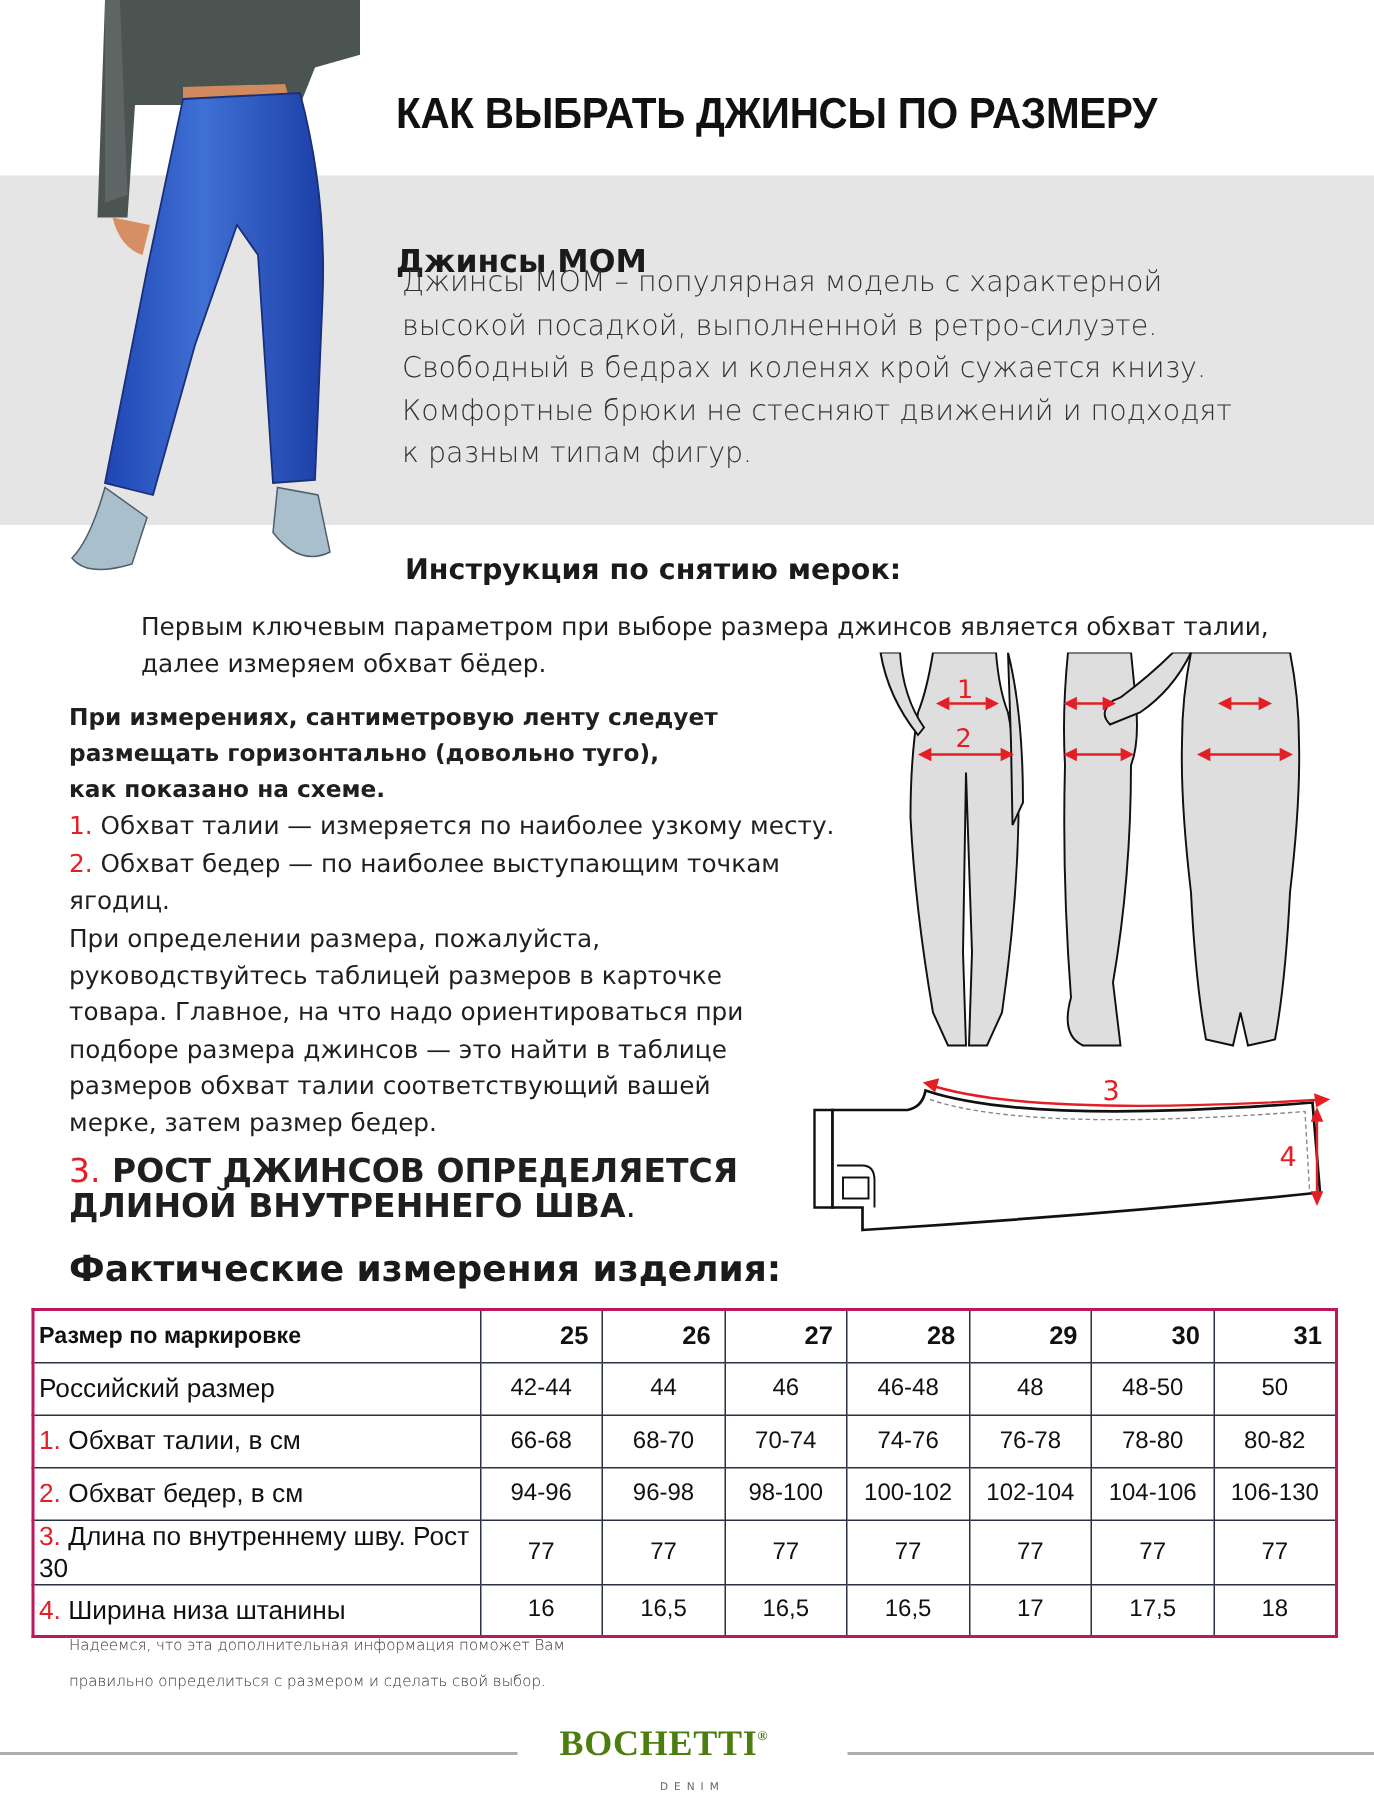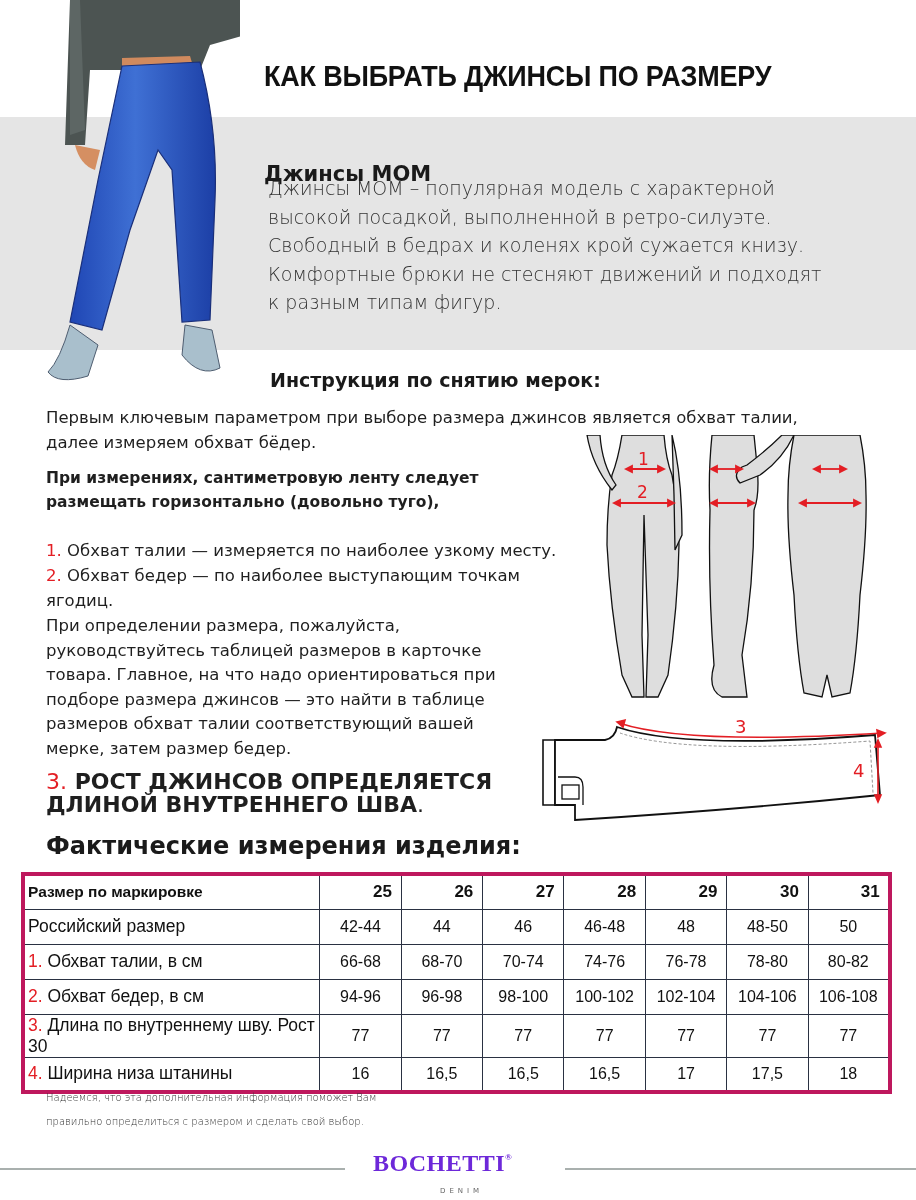--- a/index.html
+++ b/index.html
@@ -26,32 +26,32 @@
   .para.bold { font-weight: 700; font-size: 15.5px; line-height: 24px; }
   .num-red { color: #e31e24; }
   .caps { font-weight: 700; font-size: 22px; line-height: 23px; }
 
   .bodies { position: absolute; left: 582px; top: 435px; width: 334px; height: 265px; }
   .jeans { position: absolute; left: 535px; top: 705px; width: 360px; height: 125px; }
 
   .table-title { position: absolute; left: 46px; top: 832px; font-size: 24px; font-weight: 700; color: #1a1a1a; white-space: nowrap; }
 
   table.sizes { position: absolute; left: 21px; top: 872px; width: 871px; border-collapse: collapse;
-    font-family: "Liberation Sans", sans-serif; border: 4px solid #be185d; }
+    font-family: "Liberation Sans", sans-serif; border: 2px solid #be185d; }
   table.sizes td { border: 1px solid #2a3142; height: 35px; font-size: 16px; text-align: center; color: #111; }
   table.sizes td.label { text-align: left; padding-left: 3px; font-size: 17.5px; width: 367px; }
   table.sizes tr.head td { font-weight: 700; font-size: 17px; }
   table.sizes tr.head td.label { font-size: 15.5px; }
   table.sizes td.c { width: 88px; padding-left: 44px; }
 
   .footnote { position: absolute; left: 46px; top: 1086px; font-size: 10px; line-height: 24px; color: #333; font-weight: 300; white-space: nowrap; }
 
   .brand-line { position: absolute; top: 1168px; height: 2px; background: #a9b0ae; }
   .brand { position: absolute; left: 373px; top: 1150px; font-family: "Liberation Serif", serif; font-size: 24px;
-    font-weight: 700; color: #6d28d9; letter-spacing: 0.5px; }
+    font-weight: 700; color: #4d7c0f; letter-spacing: 0.5px; }
   .brand sup { font-size: 9px; vertical-align: top; position: relative; top: 2px; }
   .brand-sub { position: absolute; left: 440px; top: 1187px; font-size: 7px; color: #666; letter-spacing: 4px; }
 </style>
 </head>
 <body>
 
 <div class="gray-band"></div>
 
 <svg class="figure" viewBox="0 0 200 400">
   <defs>
@@ -76,28 +76,29 @@
 <div class="model-desc">
   <div>Джинсы МОМ – популярная модель с характерной</div>
   <div>высокой посадкой, выполненной в ретро-силуэте.</div>
   <div>Свободный в бедрах и коленях крой сужается книзу.</div>
   <div>Комфортные брюки не стесняют движений и подходят</div>
   <div>к разным типам фигур.</div>
 </div>
 
 <div class="instr-title">Инструкция по снятию мерок:</div>
 
-<div class="para" style="top:406px;">
+<div class="para" style="top:406px;margin-left:48px;">
   <div>Первым ключевым параметром при выборе размера джинсов является обхват талии,</div>
   <div>далее измеряем обхват бёдер.</div>
 </div>
 
 <div class="para bold" style="top:466px;">
   <div>При измерениях, сантиметровую ленту следует</div>
   <div>размещать горизонтально (довольно туго),</div>
+  <div>как показано на схеме.</div>
 </div>
 
 <div class="para" style="top:539px;">
   <span class="num-red">1.</span><span> Обхват талии — измеряется по наиболее узкому месту.</span>
 </div>
 <div class="para" style="top:564px;">
   <div><span class="num-red">2.</span><span> Обхват бедер — по наиболее выступающим точкам</span></div>
   <div>ягодиц.</div>
 </div>
 
@@ -201,21 +202,21 @@
     <td>80-82</td>
   </tr>
   <tr>
     <td class="label"><span class="num-red">2.</span><span> Обхват бедер, в см</span></td>
     <td>94-96</td>
     <td>96-98</td>
     <td>98-100</td>
     <td>100-102</td>
     <td>102-104</td>
     <td>104-106</td>
-    <td>106-108</td>
+    <td>106-130</td>
   </tr>
   <tr>
     <td class="label"><span class="num-red">3.</span><span> Длина по внутреннему шву. Рост 30</span></td>
     <td>77</td>
     <td>77</td>
     <td>77</td>
     <td>77</td>
     <td>77</td>
     <td>77</td>
     <td>77</td>

